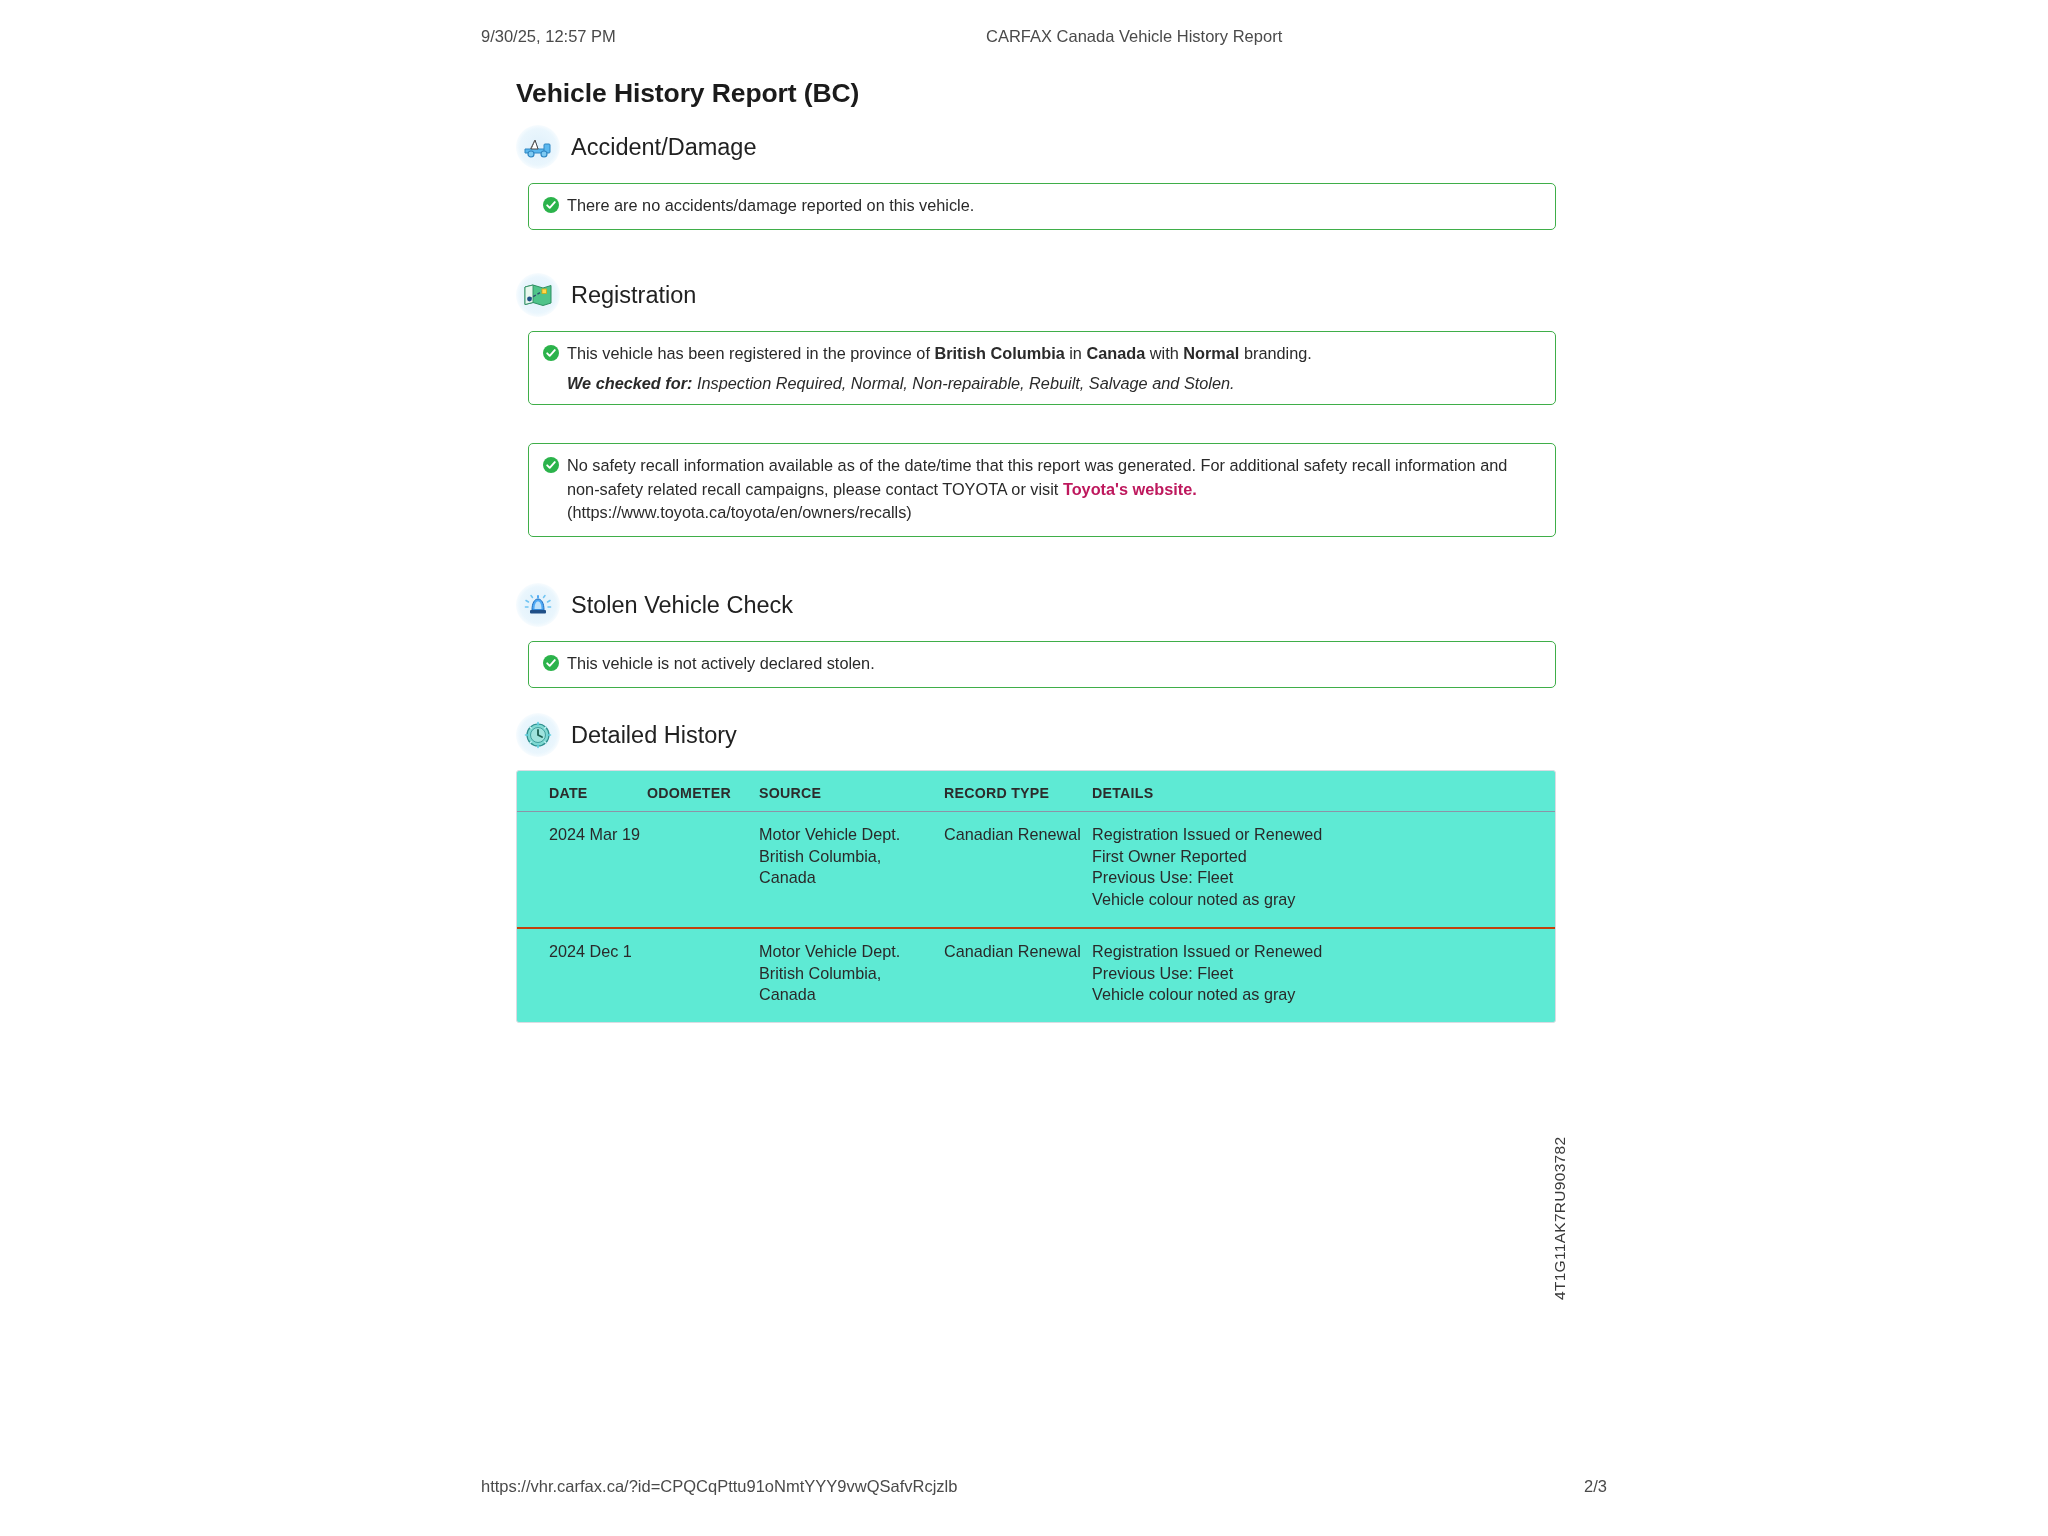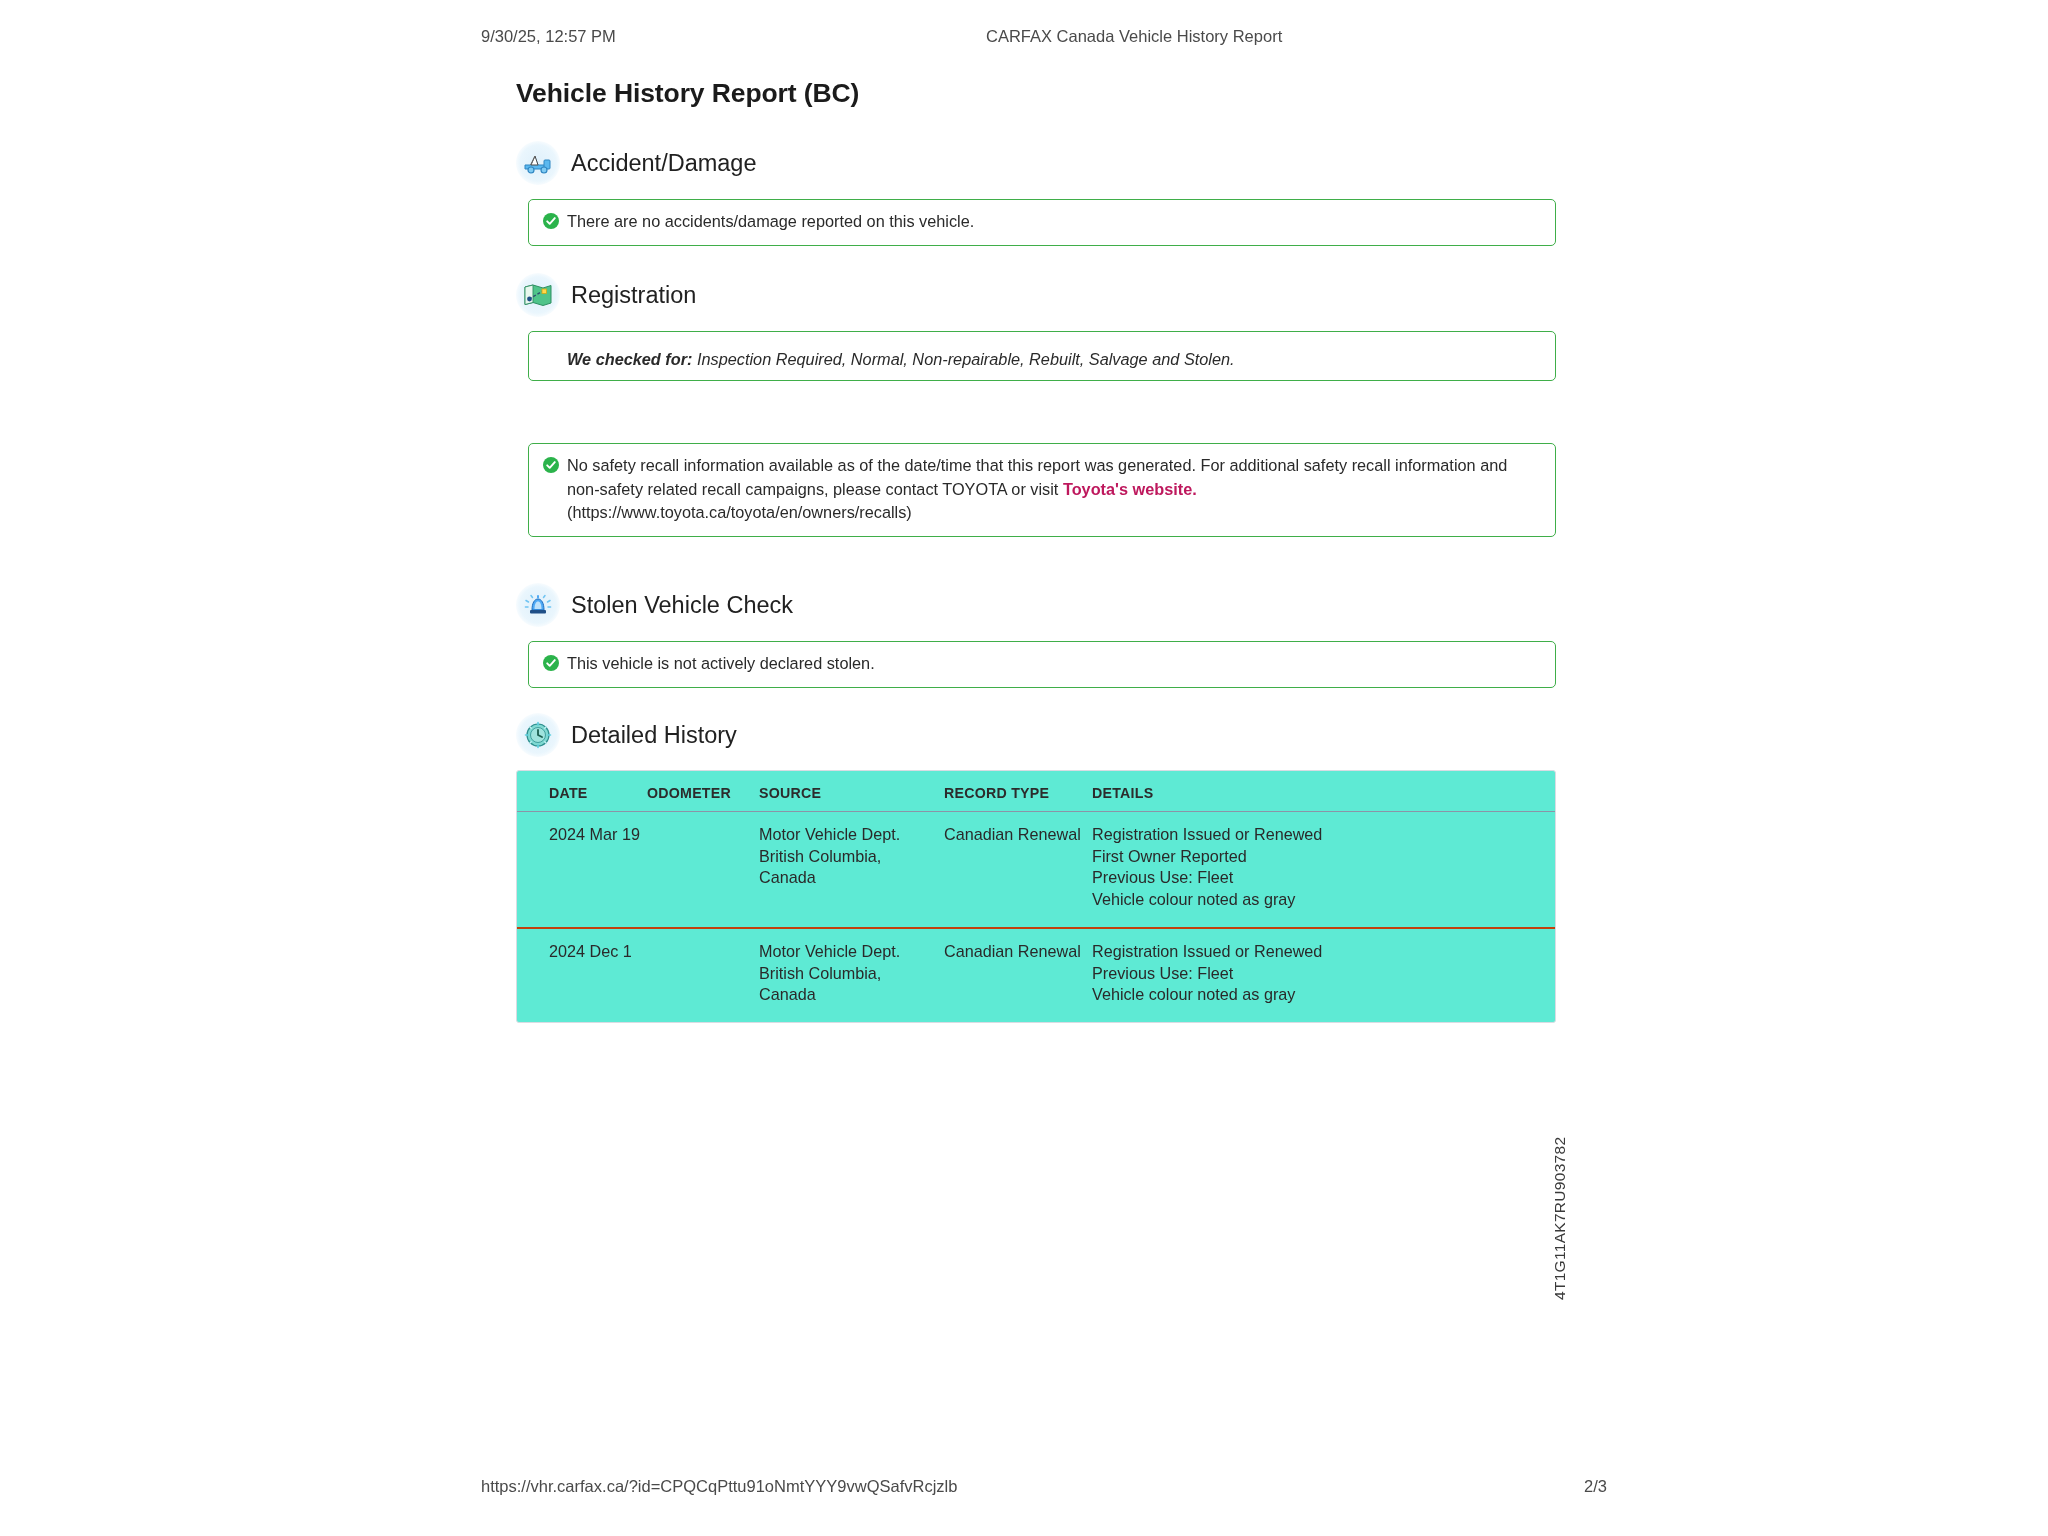--- a/index.html
+++ b/index.html
@@ -112,21 +112,21 @@
 
 <div class="page">
 
   <div class="print-header">
     <span class="ph-date">9/30/25, 12:57 PM</span>
     <span class="ph-title">CARFAX Canada Vehicle History Report</span>
   </div>
 
   <div class="doc-title">Vehicle History Report (BC)</div>
 
-  <div class="section" style="top:140px;">
+  <div class="section" style="top:124px;">
     <div class="sec-head">
       <span class="sec-icon">
         <svg width="34" height="34" viewBox="0 0 34 34">
           <path d="M4 23 L4 19 L10 19 L14 11 L17 19 L24 19 L24 23 Z" fill="#5bb8ef" stroke="#2f86c2" stroke-width="1"></path>
           <path d="M10 19 L14 10 L17 19 Z" fill="#ffffff" stroke="#4a4a4a" stroke-width="1"></path>
           <path d="M14 10 L9.5 19" stroke="#6b6b6b" stroke-width="1" fill="none"></path>
           <rect x="23" y="14" width="6" height="9" rx="1" fill="#5bb8ef" stroke="#2f86c2" stroke-width="1"></rect>
           <circle cx="10" cy="24" r="3" fill="#7fcbf3" stroke="#2f86c2" stroke-width="1.2"></circle>
           <circle cx="23" cy="24" r="3" fill="#7fcbf3" stroke="#2f86c2" stroke-width="1.2"></circle>
         </svg>
@@ -153,20 +153,29 @@
           <path d="M4 9 L12 7 L22 10 L30 7.5 L30 25 L22 27.5 L12 24.5 L4 26.5 Z" fill="#4fc48a" stroke="#2f8f63" stroke-width="1"></path>
           <path d="M4 9 L12 7 L12 24.5 L4 26.5 Z" fill="#e8f7ee" stroke="#2f8f63" stroke-width="0.9"></path>
           <path d="M8 21 C12 19 16 16 22 13" stroke="#2f4f6f" stroke-width="1.4" fill="none" stroke-dasharray="3 2"></path>
           <circle cx="8.5" cy="21" r="2.4" fill="#1f4f87"></circle>
           <rect x="21" y="11" width="4.4" height="4.4" fill="#ffd84d" stroke="#d4a90f" stroke-width="0.8"></rect>
         </svg>
       </span>
       <span class="sec-label">Registration</span>
     </div>
     <div class="panel">
+      <div class="panel-row">
+        <span class="chk">
+          <svg width="16" height="16" viewBox="0 0 16 16">
+            <circle cx="8" cy="8" r="8" fill="#2bb34b"></circle>
+            <path d="M4.2 8.3 L6.7 10.8 L11.8 5.1" stroke="#ffffff" stroke-width="1.9" fill="none" stroke-linecap="round" stroke-linejoin="round"></path>
+          </svg>
+        </span>
+        <span class="panel-text"><span>This vehicle has been registered in the province of </span><b>British Columbia</b><span> in </span><b>Canada</b><span> with </span><b>Normal</b><span> branding.</span></span>
+      </div>
       <div class="sub-line"><span class="wc">We checked for:</span><span class="it"> Inspection Required, Normal, Non-repairable, Rebuilt, Salvage and Stolen.</span></div>
     </div>
   </div>
 
   <div class="section" style="top:430px;">
     <div class="panel">
       <div class="panel-row">
         <span class="chk">
           <svg width="16" height="16" viewBox="0 0 16 16">
             <circle cx="8" cy="8" r="8" fill="#2bb34b"></circle>

